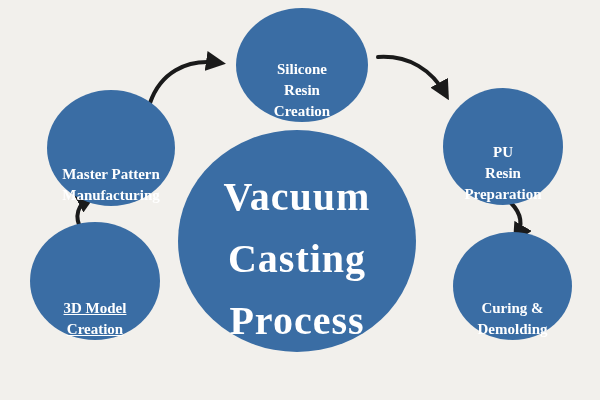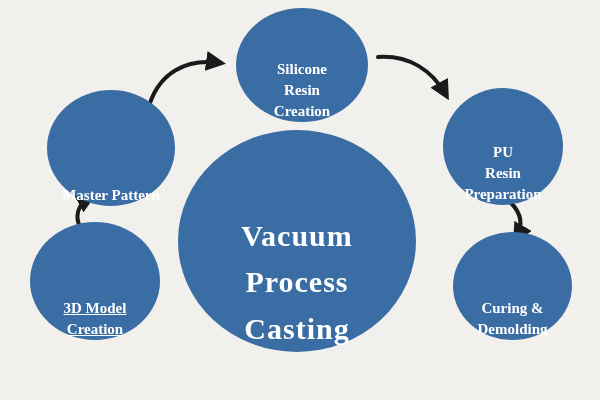--- a/index.html
+++ b/index.html
@@ -31,21 +31,21 @@
     box-sizing: border-box;
   }
   .node .line {
     display: block;
     font-size: 15px;
     line-height: 1.4;
     white-space: nowrap;
   }
   .center-circle .line {
     display: block;
-    font-size: 30px;
+    font-size: 40px;
     line-height: 1.55;
     letter-spacing: 1px;
     white-space: nowrap;
   }
   svg.arrows {
     position: absolute;
     left: 0;
     top: 0;
     width: 600px;
     height: 400px;
@@ -74,35 +74,36 @@
     </defs>
     <path class="arrow" d="M 82 231 C 73 216, 78 204, 91 197" marker-end="url(#ah)"></path>
     <path class="arrow" d="M 150 103 C 160 74, 185 58, 220 63" marker-end="url(#ah)"></path>
     <path class="arrow" d="M 378 57 C 409 55, 432 70, 446 95" marker-end="url(#ah)"></path>
     <path class="arrow" d="M 511 203 C 522 214, 523 226, 516 238" marker-end="url(#ah)"></path>
   </svg>
 
   <div class="circle center-circle" style="left:178px; top:130px; width:238px; height:222px;">
     <div>
       <span class="line">Vacuum</span>
+      <span class="line">Casting</span>
       <span class="line">Process</span>
-      <span class="line">Casting</span>
     </div>
   </div>
 
   <div class="circle node" style="left:30px; top:222px; width:130px; height:118px;text-decoration:underline;">
     <div>
       <span class="line">3D Model</span>
       <span class="line">Creation</span>
     </div>
   </div>
 
   <div class="circle node" style="left:47px; top:90px; width:128px; height:116px;font-family:Liberation Serif, serif;">
     <div>
       <span class="line">Master Pattern</span>
+      <span class="line">Manufacturing</span>
     </div>
   </div>
 
   <div class="circle node" style="left:236px; top:8px; width:132px; height:114px;">
     <div>
       <span class="line">Silicone</span>
       <span class="line">Resin</span>
       <span class="line">Creation</span>
     </div>
   </div>

